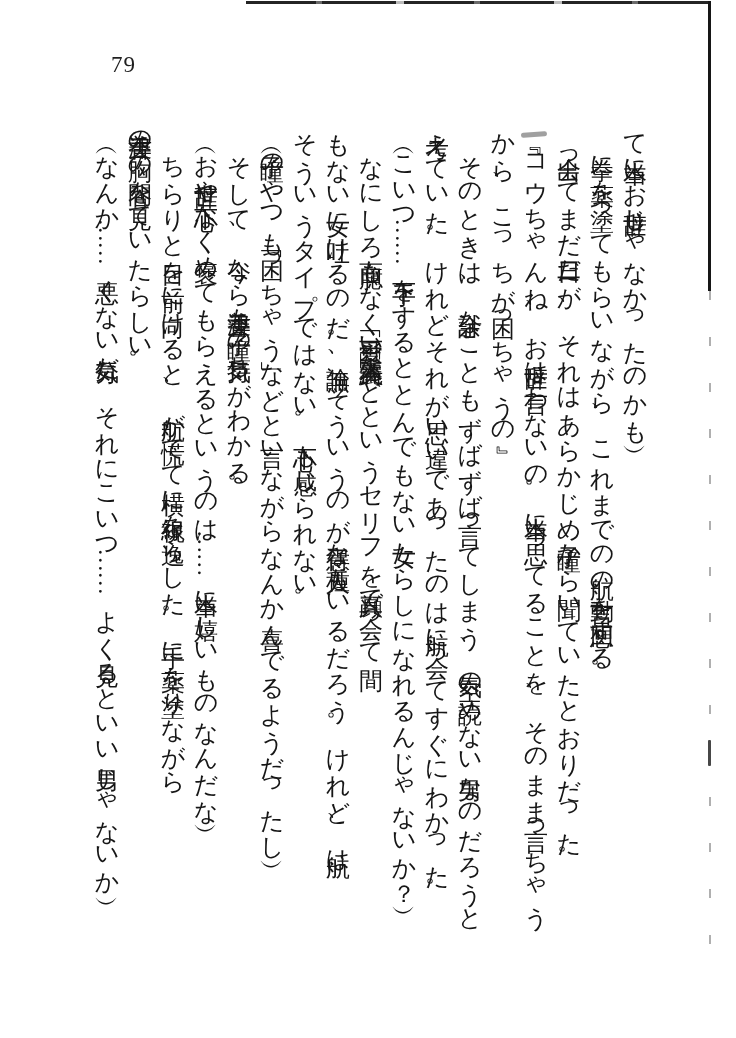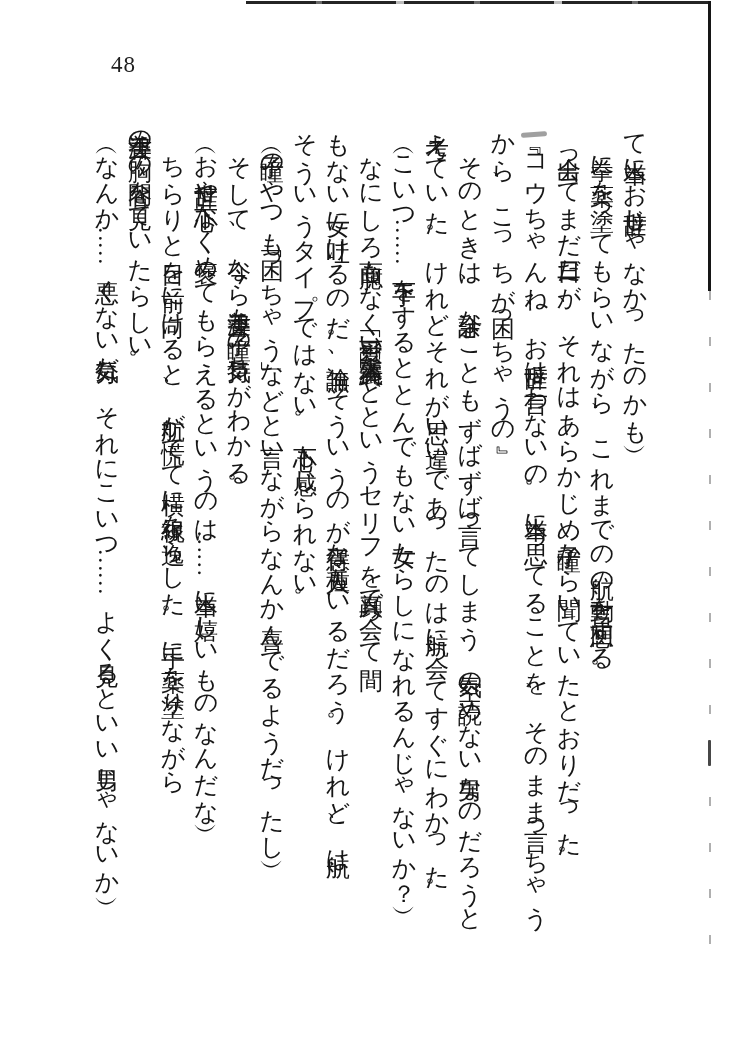--- a/index.html
+++ b/index.html
@@ -100,21 +100,21 @@
 <body>
 
 <div class="page">
 
   <div class="edge-top"></div>
   <div class="edge-right-solid"></div>
   <div class="edge-right-faint"></div>
   <div class="edge-right-dash"></div>
   <div class="ink-speck"></div>
 
-  <div class="page-number">48</div>
+  <div class="page-number">79</div>
 
   <div class="text-block">
     <p>て本当にお世辞じゃなかったのかも）</p>
     <p>　拳に薬を塗ってもらいながら、これまでの航の言動を回想する。</p>
     <p>　出会ってまだ二日だが、それはあらかじめ瞳子から聞いていたとおりだった。</p>
     <p>　『コウちゃんね、お世辞は言わないの。本当に思ってることを、そのまま言っちゃう</p>
     <p>から、こっちが困っちゃうの』</p>
     <p>　そのときは、余計なこともずばずば言ってしまう、空気の読めない男なのだろうと</p>
     <p>考えていた。けれどそれが思い違いであったのは航に会ってすぐにわかった。</p>
     <p>　（こいつ……下手をするととんでもない女たらしになれるんじゃないか？）</p>

